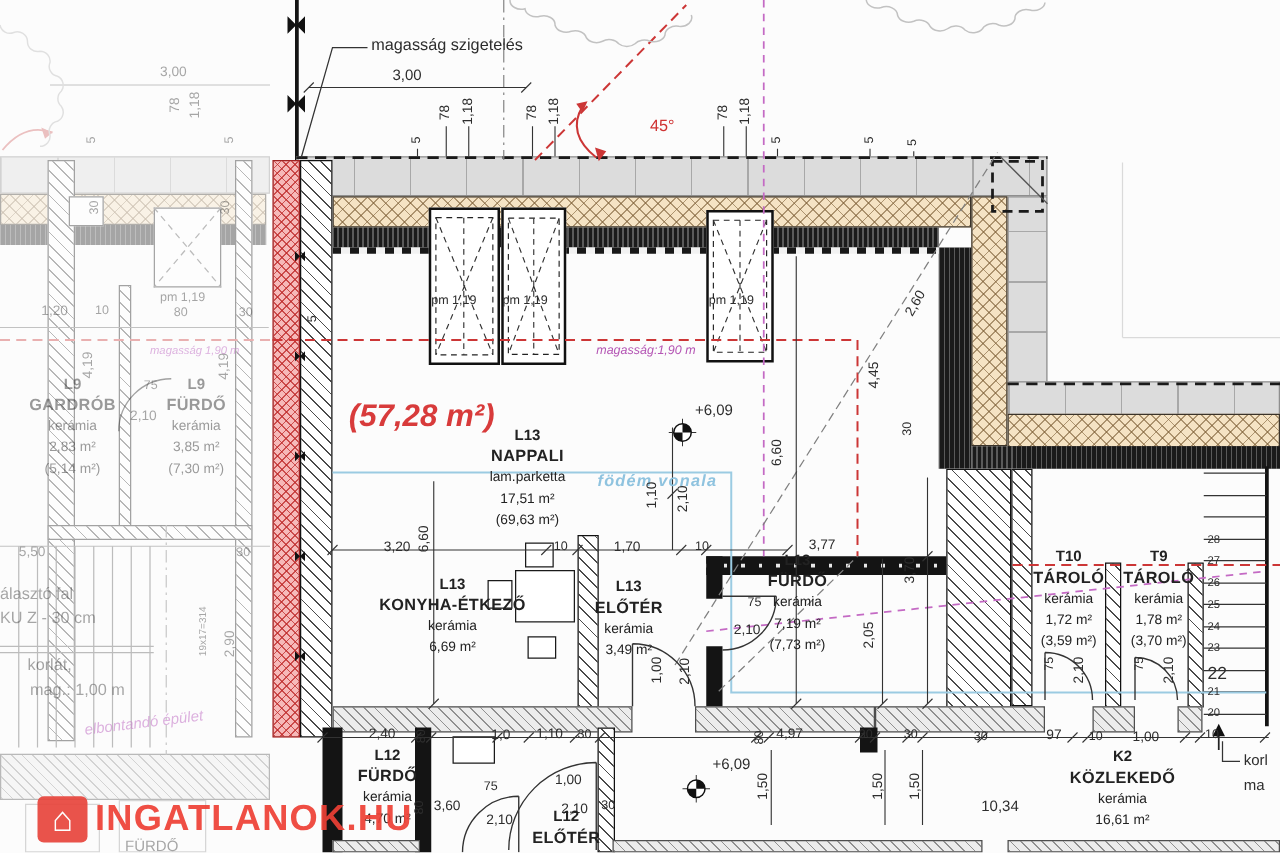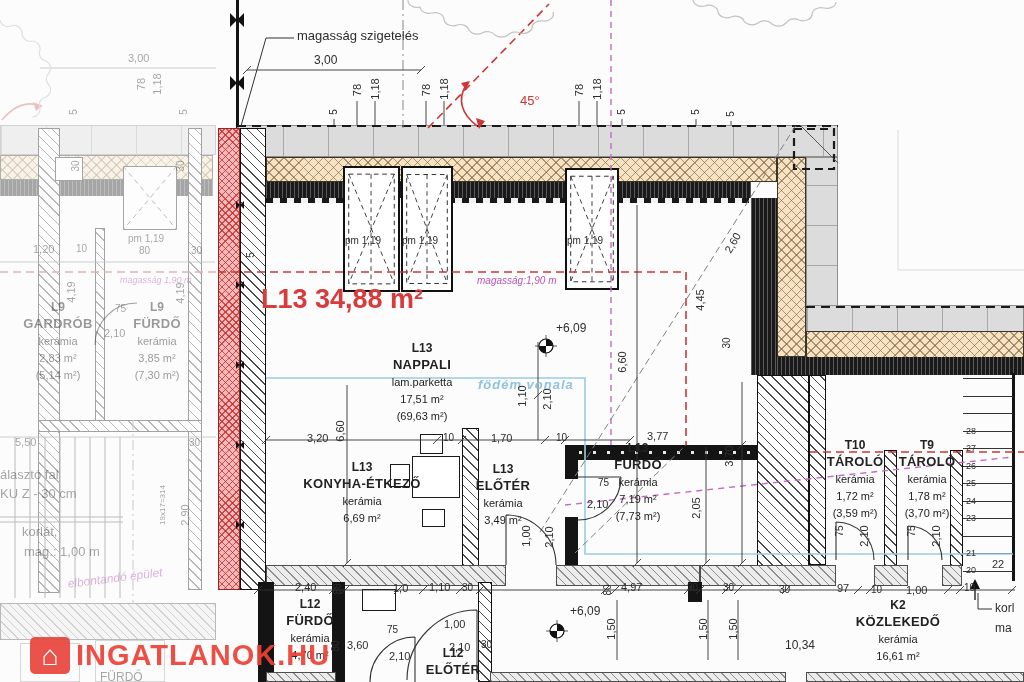--- a/index.html
+++ b/index.html
@@ -452,23 +452,23 @@
         <div class="room-floor">kerámia</div>
         <div class="room-area">3,85 m²</div>
         <div class="room-gross">(7,30 m²)</div>
       </div>
       <span class="lbl" style="font-size: 9px; left: 966px; top: 427px;">28</span>
       <span class="lbl" style="font-size: 9px; left: 966px; top: 444.4px;">27</span>
       <span class="lbl" style="font-size: 9px; left: 966px; top: 461.8px;">26</span>
       <span class="lbl" style="font-size: 9px; left: 966px; top: 479.2px;">25</span>
       <span class="lbl" style="font-size: 9px; left: 966px; top: 496.6px;">24</span>
       <span class="lbl" style="font-size: 9px; left: 966px; top: 514px;">23</span>
-      <span class="lbl" style="font-size: 11px; left: 992px; top: 531.4px; margin-top: 28px;">22</span>
+      <span class="lbl" style="font-size: 14px; left: 966px; top: 531.4px;">22</span>
       <span class="lbl" style="font-size: 9px; left: 966px; top: 548.8px;">21</span>
       <span class="lbl" style="font-size: 9px; left: 966px; top: 566.2px;">20</span>
     </div>
-  <div id="headline1">L13 34,88 m²</div>
+  <div id="headline2">(57,28 m²)</div>
 
   <div id="watermark">
     <div id="wm-icon">⌂</div>
     <div id="wm-text">INGATLANOK.HU</div>
   </div>
 </div>
 
 </body></html>

